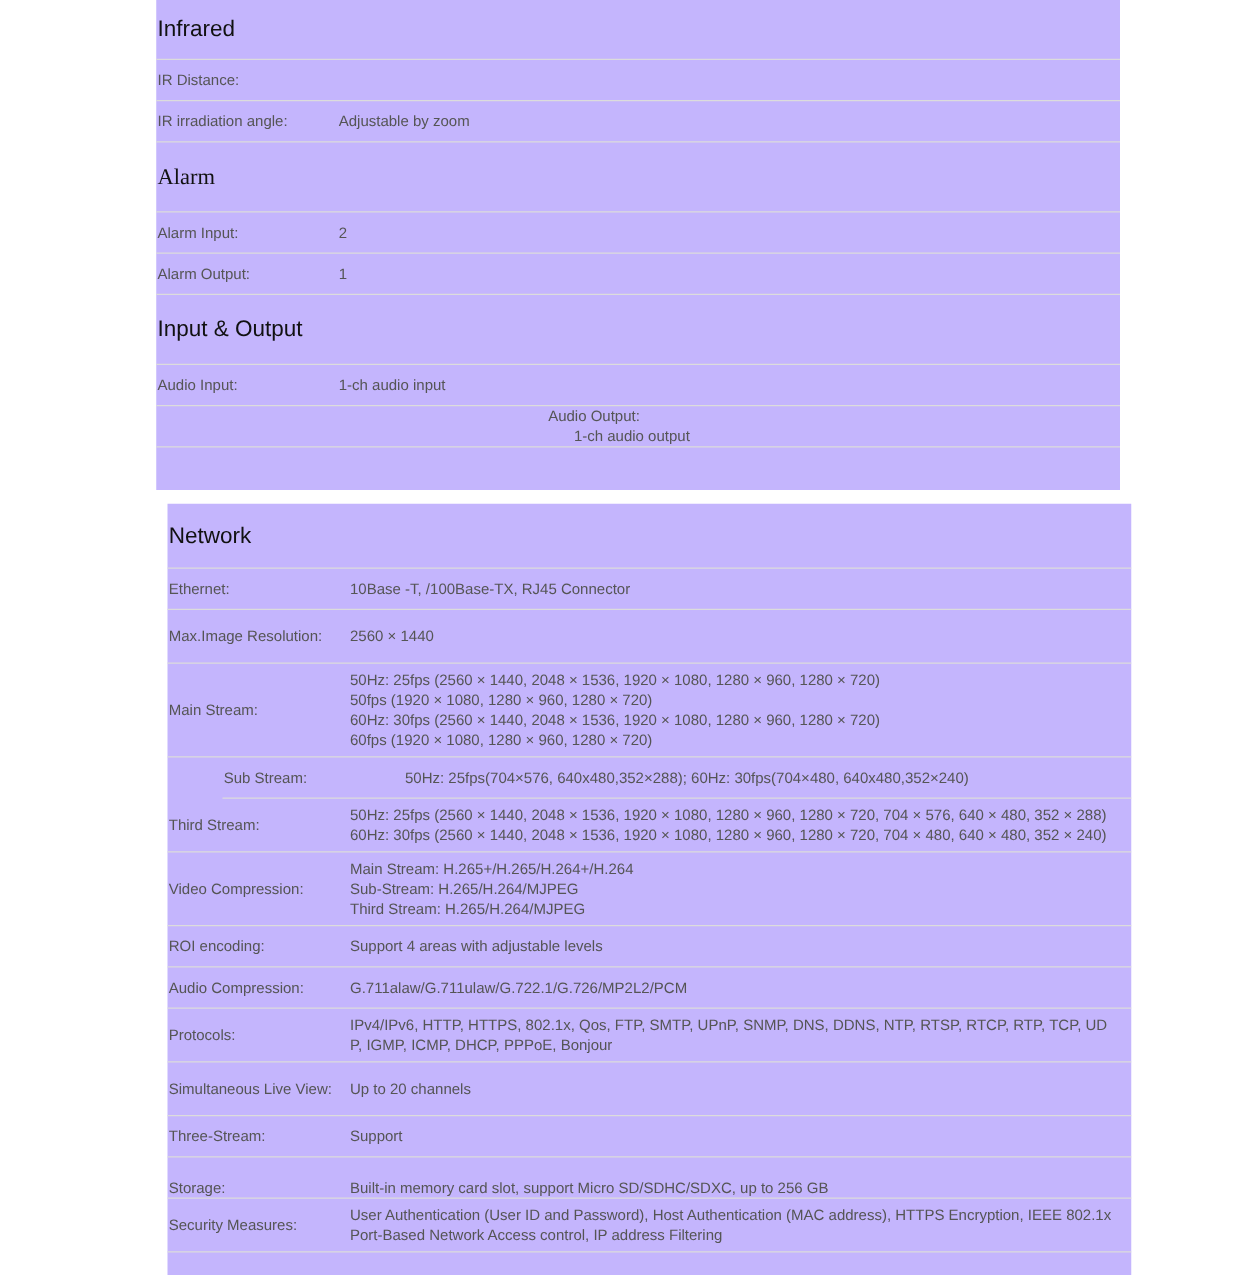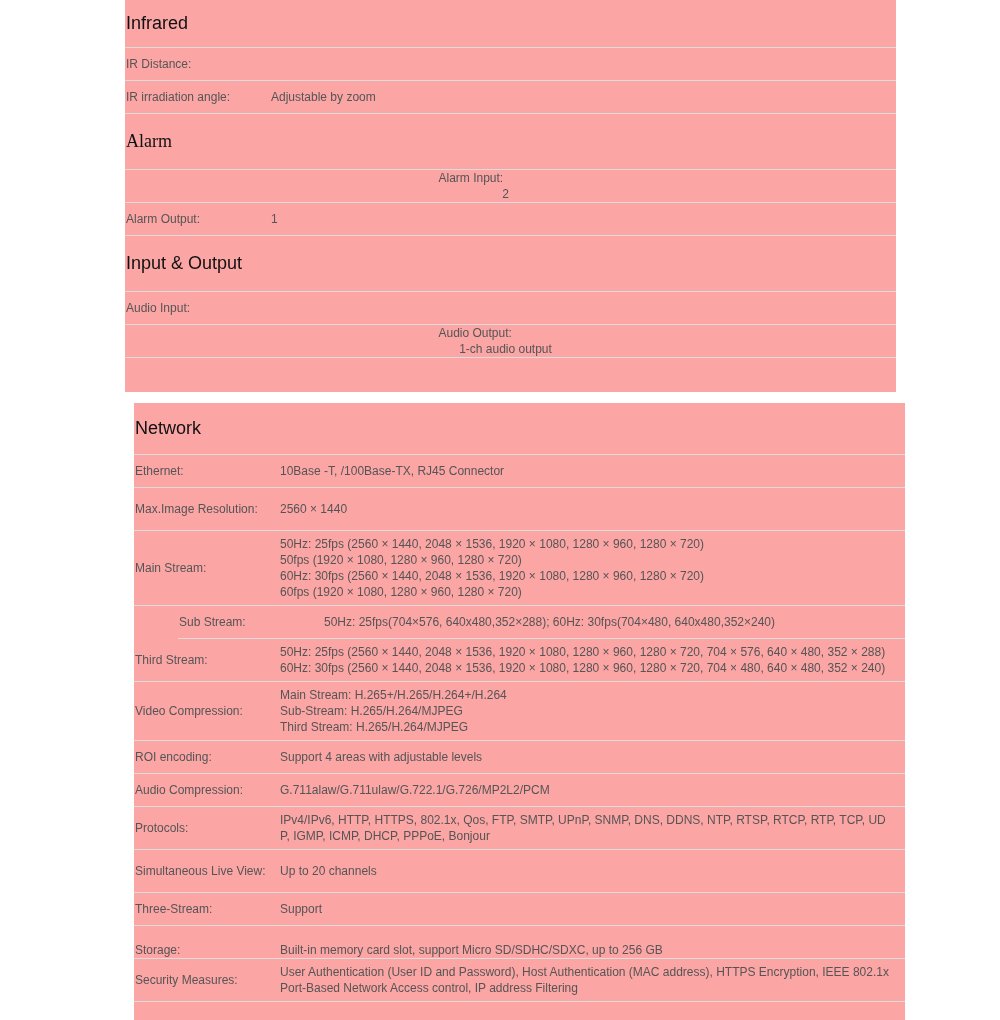--- a/index.html
+++ b/index.html
@@ -1,20 +1,20 @@
 <!DOCTYPE html>
 <html><head>
 <meta charset="utf-8">
 <style>
   html, body { margin: 0; padding: 0; }
   body {
     width: 1000px; height: 1020px; background: #ffffff; position: relative; overflow: hidden;
     font-family: "Liberation Sans", sans-serif; color: #555;
   }
-  .panel { position: absolute; background: #fca5a5; }
+  .panel { position: absolute; background: #c4b5fd; }
   #panel-upper { left: 125px; top: 0; width: 771px; height: 392px; }
   #panel-lower { left: 134px; top: 403px; width: 771px; height: 617px; }
   .section-title {
     font-size: 18px; color: #111; font-weight: normal;
     display: flex; align-items: center; padding-left: 1px; box-sizing: border-box;
     border-bottom: 1px solid #dcdcdc;
   }
   .row {
     display: flex; align-items: center; box-sizing: border-box;
     border-bottom: 1px solid #dcdcdc; font-size: 12px; line-height: 16px;
@@ -31,32 +31,33 @@
   <div class="section-title" style="height:48px;">Infrared</div>
   <div class="row" style="height:33px;">
     <span class="label">IR Distance:</span>
   </div>
   <div class="row" style="height:33px;">
     <span class="label">IR irradiation angle:</span>
     <span class="value">Adjustable by zoom</span>
   </div>
 
   <div class="section-title" style="height:56px;font-family:Liberation Serif, serif;">Alarm</div>
-  <div class="row" style="height:33px;flex-direction:column;">
+  <div class="row" style="height:33px;">
     <span class="label">Alarm Input:</span>
     <span class="value">2</span>
   </div>
   <div class="row" style="height:33px;">
     <span class="label">Alarm Output:</span>
     <span class="value">1</span>
   </div>
 
   <div class="section-title" style="height:56px;">Input &amp; Output</div>
   <div class="row" style="height:33px;">
     <span class="label">Audio Input:</span>
+    <span class="value">1-ch audio input</span>
   </div>
   <div class="row" style="height:33px;flex-direction:column;">
     <span class="label">Audio Output:</span>
     <span class="value">1-ch audio output</span>
   </div>
 </div>
 
 <div class="panel lower" id="panel-lower">
   <div class="section-title" style="height:52px;">Network</div>
 

